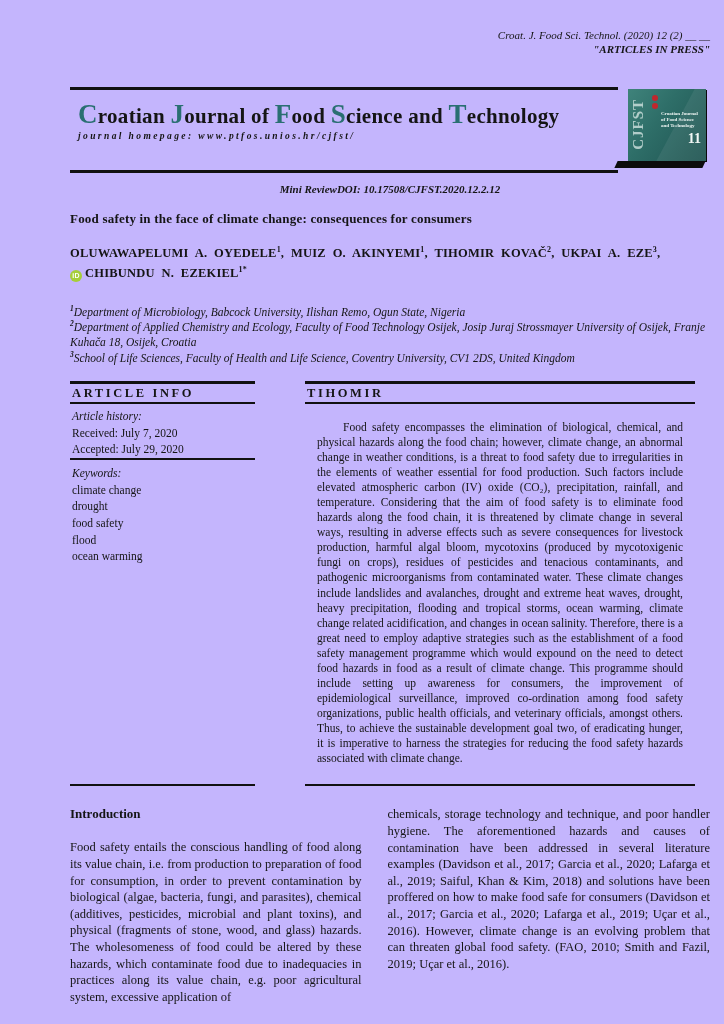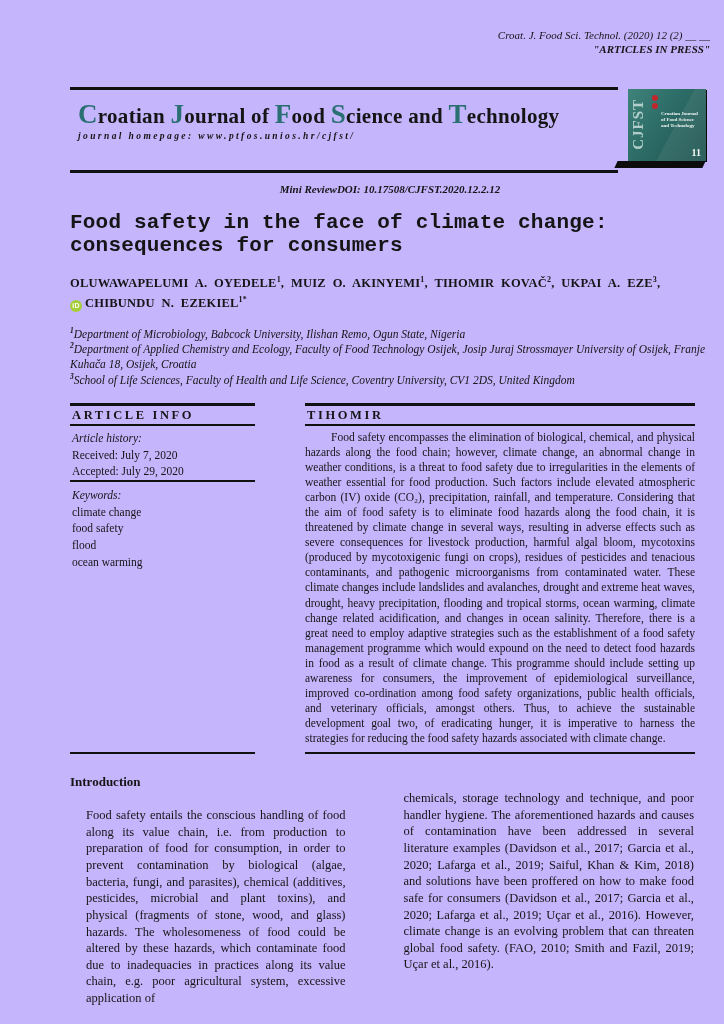--- a/index.html
+++ b/index.html
@@ -36,54 +36,54 @@
   }
   .cover-stripe{position:absolute;right:-18px;top:-6px;width:52px;height:110px;background:rgba(255,255,255,.07);transform:rotate(28deg);}
   .cover-dots{position:absolute;left:24px;top:6px;display:flex;flex-direction:column;gap:2px;}
   .cover-dots .dot{width:6px;height:6px;border-radius:50%;background:#c0272d;}
   .cover-abbrev{
     position:absolute;left:2px;top:10px;
     writing-mode:vertical-rl;transform:rotate(180deg);
     font-size:15px;font-weight:bold;color:rgba(220,235,232,.75);letter-spacing:1px;
   }
   .cover-title{position:absolute;left:33px;top:22px;width:38px;font-size:5px;line-height:1.25;color:#eef5f3;font-weight:bold;}
-  .cover-issue{position:absolute;right:5px;bottom:3px;font-size:10px;font-weight:bold;color:#f2f7f5;}
+  .cover-issue{position:absolute;right:5px;bottom:14px;font-size:14px;font-weight:bold;color:#f2f7f5;}
   .cover-shadow{position:absolute;top:74px;right:6px;width:88px;height:7px;background:#0c0c0c;transform:skewX(-25deg);}
 
   
   .meta-row{display:flex;justify-content:center;margin-top:10px;font-size:11px;font-style:italic;font-weight:bold;}
 
   
-  .article-title{margin:16px 0 16px 0;font-size:21px;font-weight:bold;letter-spacing:.2px;font-family:Liberation Mono, monospace;}
+  .article-title{margin:16px 0 16px 0;font-size:13px;font-weight:bold;letter-spacing:.2px;}
   .authors{margin-top:16px;font-size:12.5px;font-weight:bold;line-height:1.6;word-spacing:3.5px;letter-spacing:.2px;}
   .authors sup{font-size:8px;}
   .orcid{display:inline-block;width:12px;height:12px;border-radius:50%;background:var(--orcid-green,#a6ce39);
     color:#fff;font-size:7px;font-weight:bold;text-align:center;line-height:12px;vertical-align:-1px;margin-right:3px;
     font-family:"Liberation Sans",sans-serif;}
-  .affiliations{margin-top:13px;font-size:11.5px;font-style:italic;line-height:1.3;}
+  .affiliations{margin-top:21px;font-size:11.5px;font-style:italic;line-height:1.3;}
   .affiliations sup{font-size:7.5px;font-weight:bold;}
 
   
   .info-abstract{display:flex;gap:50px;margin-top:15px;align-items:stretch;}
   .info-col{width:185px;border-top:3px solid #111;border-bottom:2px solid #111;box-sizing:border-box;}
   .abstract-col{width:390px;border-top:3px solid #111;border-bottom:2px solid #111;box-sizing:border-box;}
   .sec-heading{font-size:12.5px;font-weight:bold;letter-spacing:2.6px;padding:2px 0 1px 2px;border-bottom:2px solid #111;}
   .history-block{padding:4px 0 0 2px;border-bottom:2px solid #111;font-size:11.5px;line-height:1.45;}
   .keywords-block{padding:5px 0 0 2px;font-size:11.5px;line-height:1.45;}
   .ital-label{font-style:italic;}
   .abstract-text{
-    padding:4px 0 6px 0;font-size:11.5px;line-height:1.31;text-align:justify;text-indent:26px;margin:0;
+    padding:4px 0 6px 0;font-size:11.5px;line-height:1.31;text-align:justify;text-indent:26px;margin:12px;
   }
 
   
   .body-cols{display:flex;gap:26px;margin-top:20px;}
   .body-left{width:292px;}
   .body-right{width:323px;}
   .body-heading{margin:0 0 17px 0;font-size:13px;font-weight:bold;}
-  .body-par{margin:16px;font-size:12.5px;line-height:1.33;text-align:justify;}
+  .body-par{margin:0;font-size:12.5px;line-height:1.33;text-align:justify;}
 
   
   .footnote{margin-top:20px;font-family:Liberation Serif, serif;}
   .footnote-rule{width:172px;height:2px;background:#111;margin-bottom:5px;}
   .footnote-text{font-size:9.5px;}
   .footnote-text sup{font-size:7px;}
 </style>
 </head>
 <body>
 
@@ -137,20 +137,21 @@
       <div class="info-col">
         <div class="sec-heading">ARTICLE INFO</div>
         <div class="history-block">
           <div class="ital-label">Article history:</div>
           <div>Received: July 7, 2020</div>
           <div>Accepted: July 29, 2020</div>
         </div>
         <div class="keywords-block">
           <div class="ital-label">Keywords:</div>
           <div>climate change</div>
+          <div>drought</div>
           <div>food safety</div>
           <div>flood</div>
           <div>ocean warming</div>
         </div>
       </div>
 
       <div class="abstract-col">
         <div class="sec-heading">TIHOMIR</div>
         <p class="abstract-text">Food safety encompasses the elimination of biological, chemical, and physical hazards along the food chain; however, climate change, an abnormal change in weather conditions, is a threat to food safety due to irregularities in the elements of weather essential for food production. Such factors include elevated atmospheric carbon (IV) oxide (CO₂), precipitation, rainfall, and temperature. Considering that the aim of food safety is to eliminate food hazards along the food chain, it is threatened by climate change in several ways, resulting in adverse effects such as severe consequences for livestock production, harmful algal bloom, mycotoxins (produced by mycotoxigenic fungi on crops), residues of pesticides and tenacious contaminants, and pathogenic microorganisms from contaminated water. These climate changes include landslides and avalanches, drought and extreme heat waves, drought, heavy precipitation, flooding and tropical storms, ocean warming, climate change related acidification, and changes in ocean salinity. Therefore, there is a great need to employ adaptive strategies such as the establishment of a food safety management programme which would expound on the need to detect food hazards in food as a result of climate change. This programme should include setting up awareness for consumers, the improvement of epidemiological surveillance, improved co-ordination among food safety organizations, public health officials, and veterinary officials, amongst others. Thus, to achieve the sustainable development goal two, of eradicating hunger, it is imperative to harness the strategies for reducing the food safety hazards associated with climate change.</p>
       </div>

